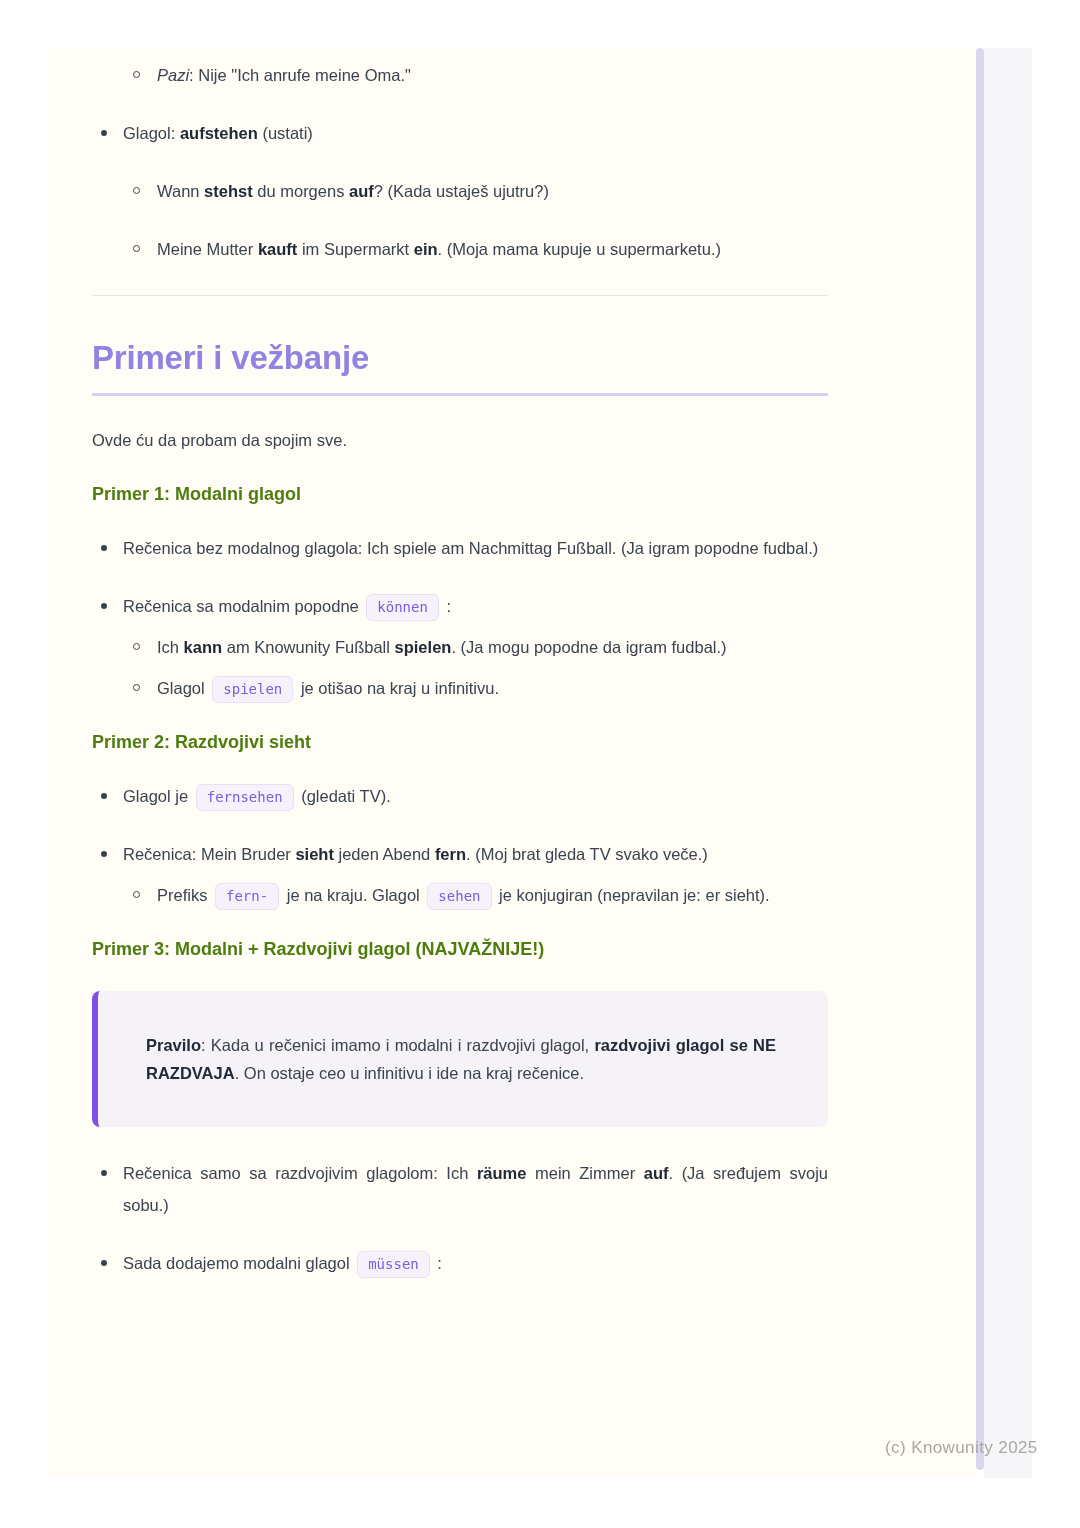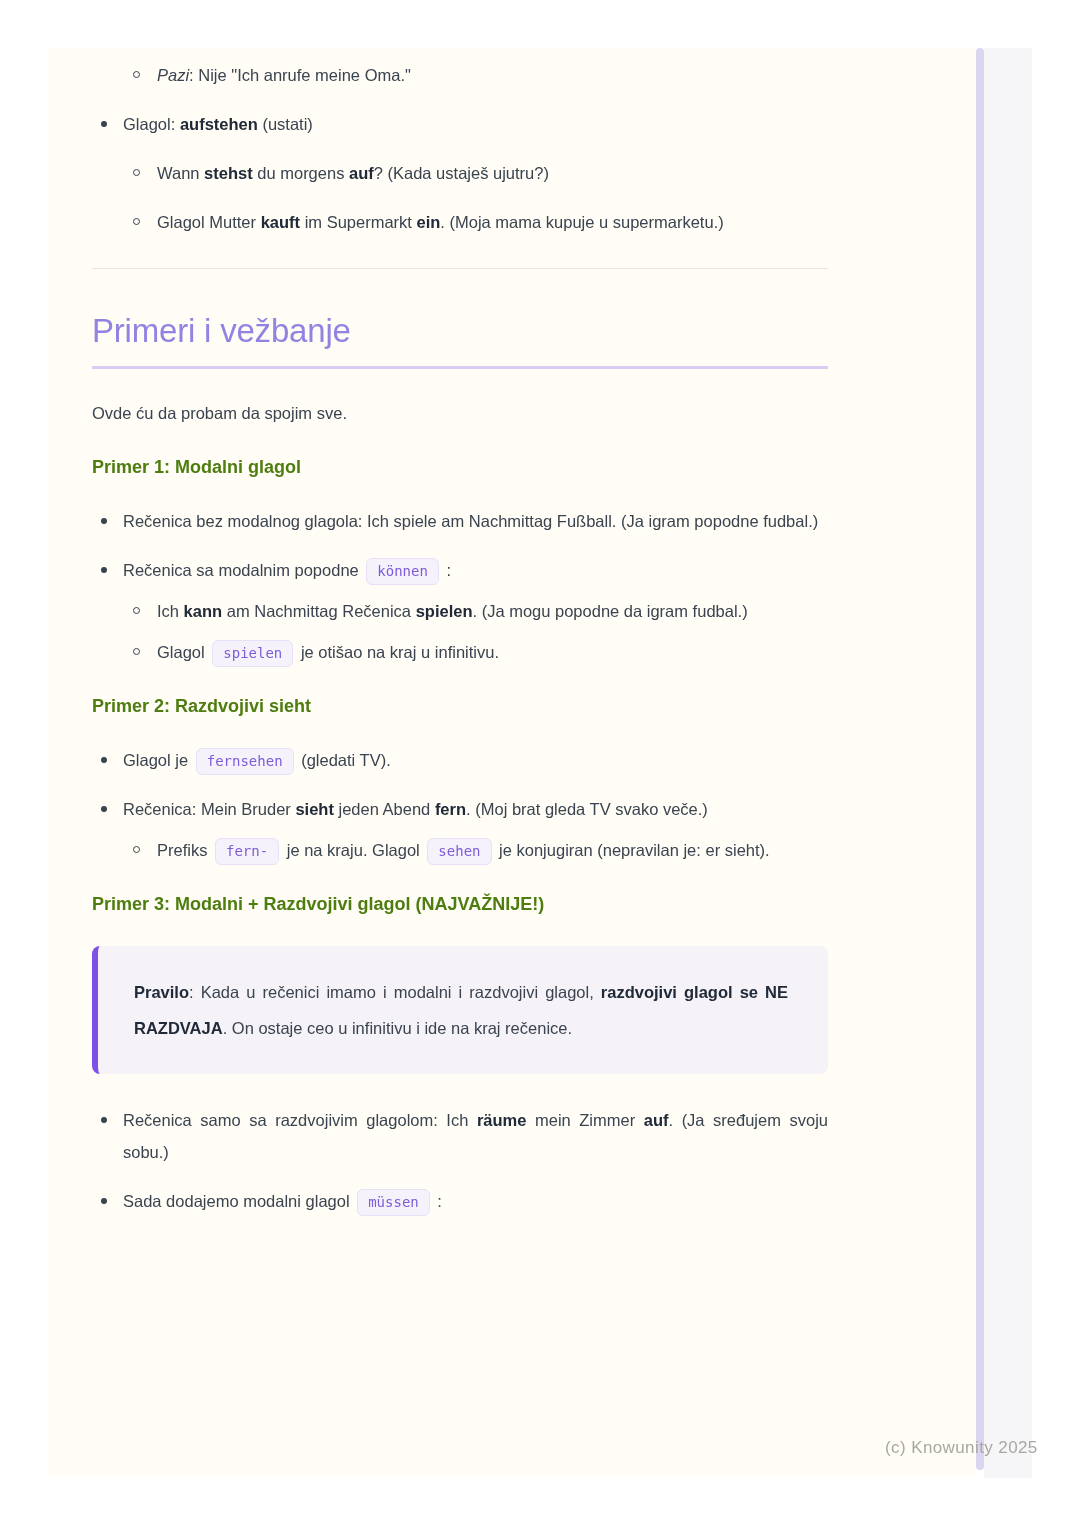--- a/index.html
+++ b/index.html
@@ -47,61 +47,61 @@
     color:var(--code-text);
     background:var(--code-bg);
     border:1px solid var(--code-border);
     border-radius:6px;
     padding:2px 10px;
     margin:0 3px;
     display:inline-block;
     line-height:21px;
     text-align:right;
   }
-  .li{position:relative;margin-top:17px;}
+  .li{position:relative;margin-top:26px;}
   .li.l1{padding-left:31px;}
   .li.l1::before{
     content:"";position:absolute;left:9px;top:13px;
     width:6px;height:6px;border-radius:50%;background:#39424F;
   }
   .li.l2{padding-left:65px;}
   .li.l2::before{
     content:"";position:absolute;left:41px;top:12px;
     width:5px;height:5px;border:1.5px solid #39424F;
     border-radius:50%;background:transparent;
   }
   .li.tight{margin-top:9px;}
   .li.justify{text-align:justify;}
   .content > .li:first-child{margin-top:0;}
   hr.divider{
     border:none;border-top:1.5px solid var(--divider);
     margin:30px 0 0 0;width:736px;
   }
   h1.section-title{
-    font-size:33px;line-height:40px;font-weight:400;
+    font-size:33px;line-height:40px;font-weight:700;
     color:var(--accent);
     margin:42px 0 0 0;padding-bottom:15px;
     border-bottom:3px solid var(--accent-underline);
     width:736px;letter-spacing:-0.2px;
   }
   p.paragraph{margin:28px 0 0 0;}
   h3.sub-heading{
     font-size:18px;line-height:24px;font-weight:700;
     color:#4d7c0f;margin:26px 0 0 0;
   }
   h3.sub-heading + .li{margin-top:26px;}
   .callout{
     margin:30px 0 0 0;
     background:var(--callout-bg);
     border-left:6px solid var(--callout-bar);
     border-radius:8px;
     padding:24px 36px 24px 32px;
   }
   .callout p{
-    margin:4px;line-height:36px;text-align:justify;
+    margin:16px;line-height:28px;text-align:justify;
   }
   .callout + .li{margin-top:30px;}
   .scroll-thumb{
     position:absolute;left:976px;top:48px;
     width:8px;height:1422px;
     background:var(--thumb);
     border-radius:5px;z-index:2;
   }
   .side-panel{
     position:absolute;left:984px;top:48px;
@@ -115,28 +115,28 @@
   }
 </style>
 </head>
 <body>
 
 <main class="page-card">
   <div class="content">
       <div class="li l2"><span class="i">Pazi</span><span class="">: Nije "Ich anrufe meine Oma."</span></div>
       <div class="li l1"><span class="">Glagol: </span><span class="b ">aufstehen</span><span class=""> (ustati)</span></div>
       <div class="li l2"><span class="">Wann </span><span class="b ">stehst</span><span class=""> du morgens </span><span class="b ">auf</span><span class="">? (Kada ustaješ ujutru?)</span></div>
-      <div class="li l2"><span class="">Glagol Mutter </span><span class="b ">kauft</span><span class=""> im Supermarkt </span><span class="b ">ein</span><span class="">. (Moja mama kupuje u supermarketu.)</span></div>
+      <div class="li l2"><span class="">Meine Mutter </span><span class="b ">kauft</span><span class=""> im Supermarkt </span><span class="b ">ein</span><span class="">. (Moja mama kupuje u supermarketu.)</span></div>
       <hr class="divider">
       <h1 class="section-title">Primeri i vežbanje</h1>
       <p class="paragraph">Ovde ću da probam da spojim sve.</p>
       <h3 class="sub-heading">Primer 1: Modalni glagol</h3>
       <div class="li l1"><span class="">Rečenica bez modalnog glagola: Ich spiele am Nachmittag Fußball. (Ja igram popodne fudbal.)</span></div>
       <div class="li l1"><span class="">Rečenica sa modalnim popodne </span><code class="badge">können</code><span class=""> :</span></div>
-      <div class="li l2 tight"><span class="">Ich </span><span class="b ">kann</span><span class=""> am Nachmittag Rečenica </span><span class="b ">spielen</span><span class="">. (Ja mogu popodne da igram fudbal.)</span></div>
+      <div class="li l2 tight"><span class="">Ich </span><span class="b ">kann</span><span class=""> am Knowunity Fußball </span><span class="b ">spielen</span><span class="">. (Ja mogu popodne da igram fudbal.)</span></div>
       <div class="li l2 tight"><span class="">Glagol </span><code class="badge">spielen</code><span class=""> je otišao na kraj u infinitivu.</span></div>
       <h3 class="sub-heading">Primer 2: Razdvojivi sieht</h3>
       <div class="li l1"><span class="">Glagol je </span><code class="badge">fernsehen</code><span class=""> (gledati TV).</span></div>
       <div class="li l1"><span class="">Rečenica: Mein Bruder </span><span class="b ">sieht</span><span class=""> jeden Abend </span><span class="b ">fern</span><span class="">. (Moj brat gleda TV svako veče.)</span></div>
       <div class="li l2 tight"><span class="">Prefiks </span><code class="badge">fern-</code><span class=""> je na kraju. Glagol </span><code class="badge">sehen</code><span class=""> je konjugiran (nepravilan je: er sieht).</span></div>
       <h3 class="sub-heading">Primer 3: Modalni + Razdvojivi glagol (NAJVAŽNIJE!)</h3>
       <div class="callout">
         <p><span class="b ">Pravilo</span><span class="">: Kada u rečenici imamo i modalni i razdvojivi glagol, </span><span class="b ">razdvojivi glagol se NE RAZDVAJA</span><span class="">. On ostaje ceo u infinitivu i ide na kraj rečenice.</span></p>
       </div>
       <div class="li l1 justify"><span class="">Rečenica samo sa razdvojivim glagolom: Ich </span><span class="b ">räume</span><span class=""> mein Zimmer </span><span class="b ">auf</span><span class="">. (Ja sređujem svoju sobu.)</span></div>

